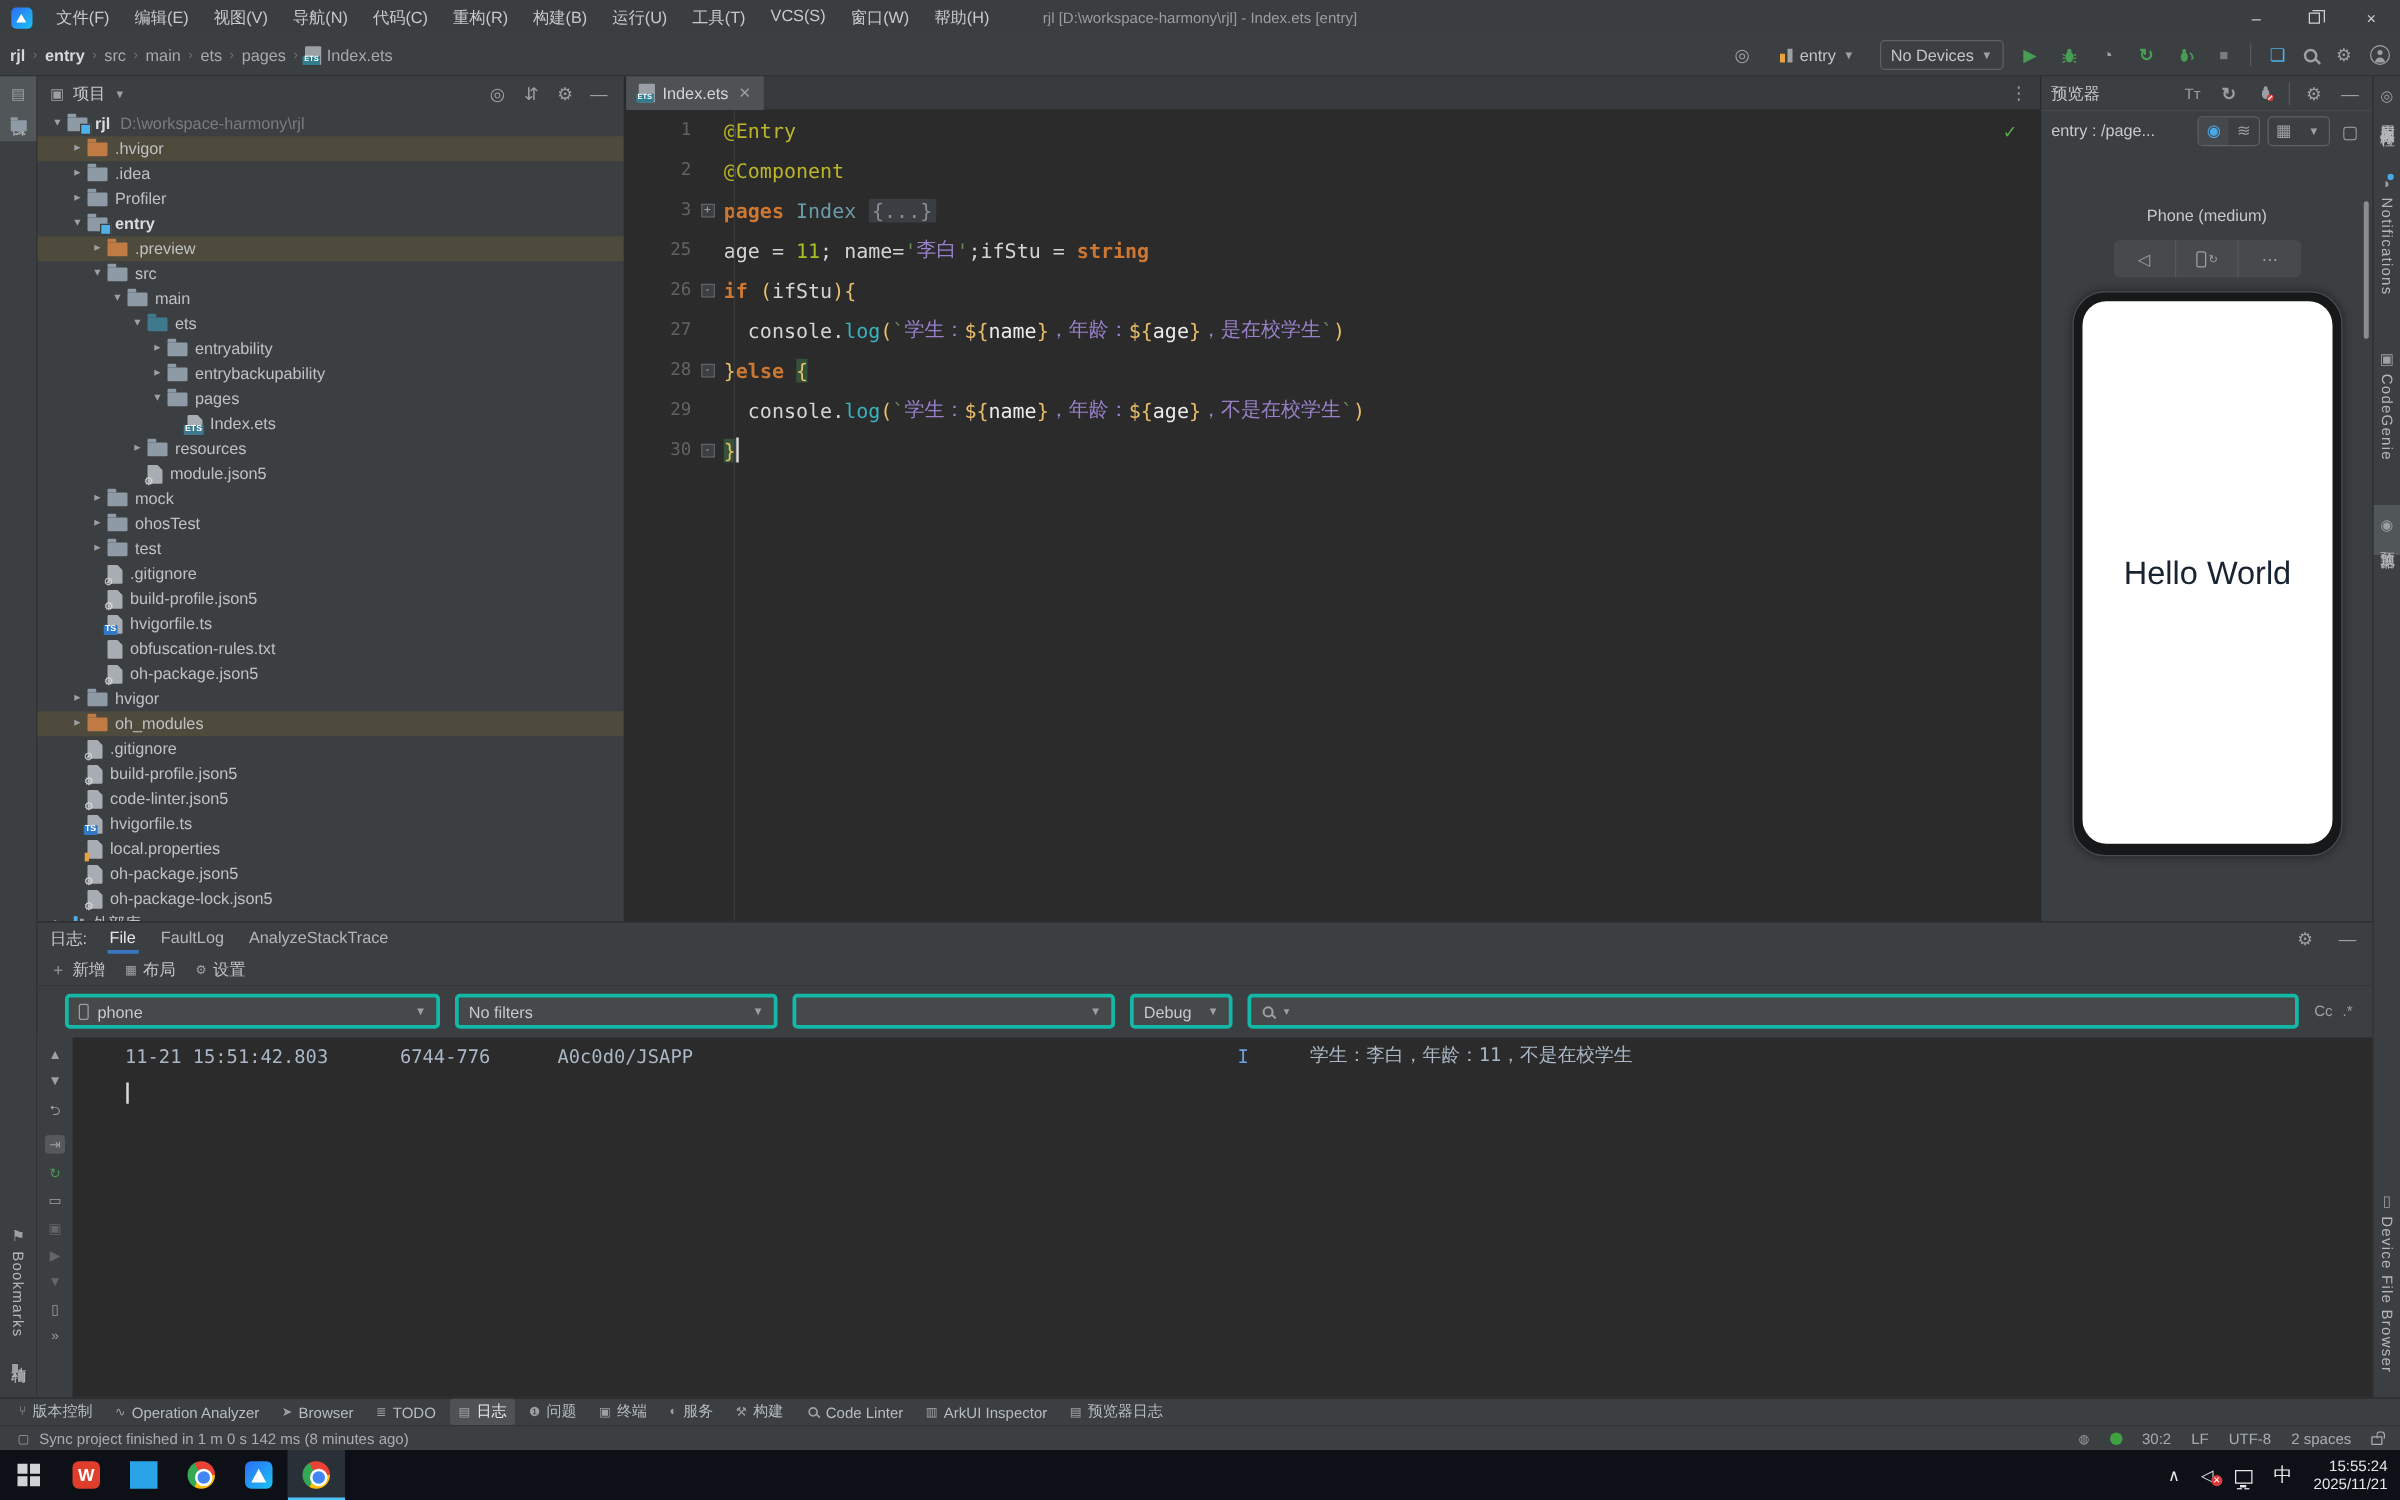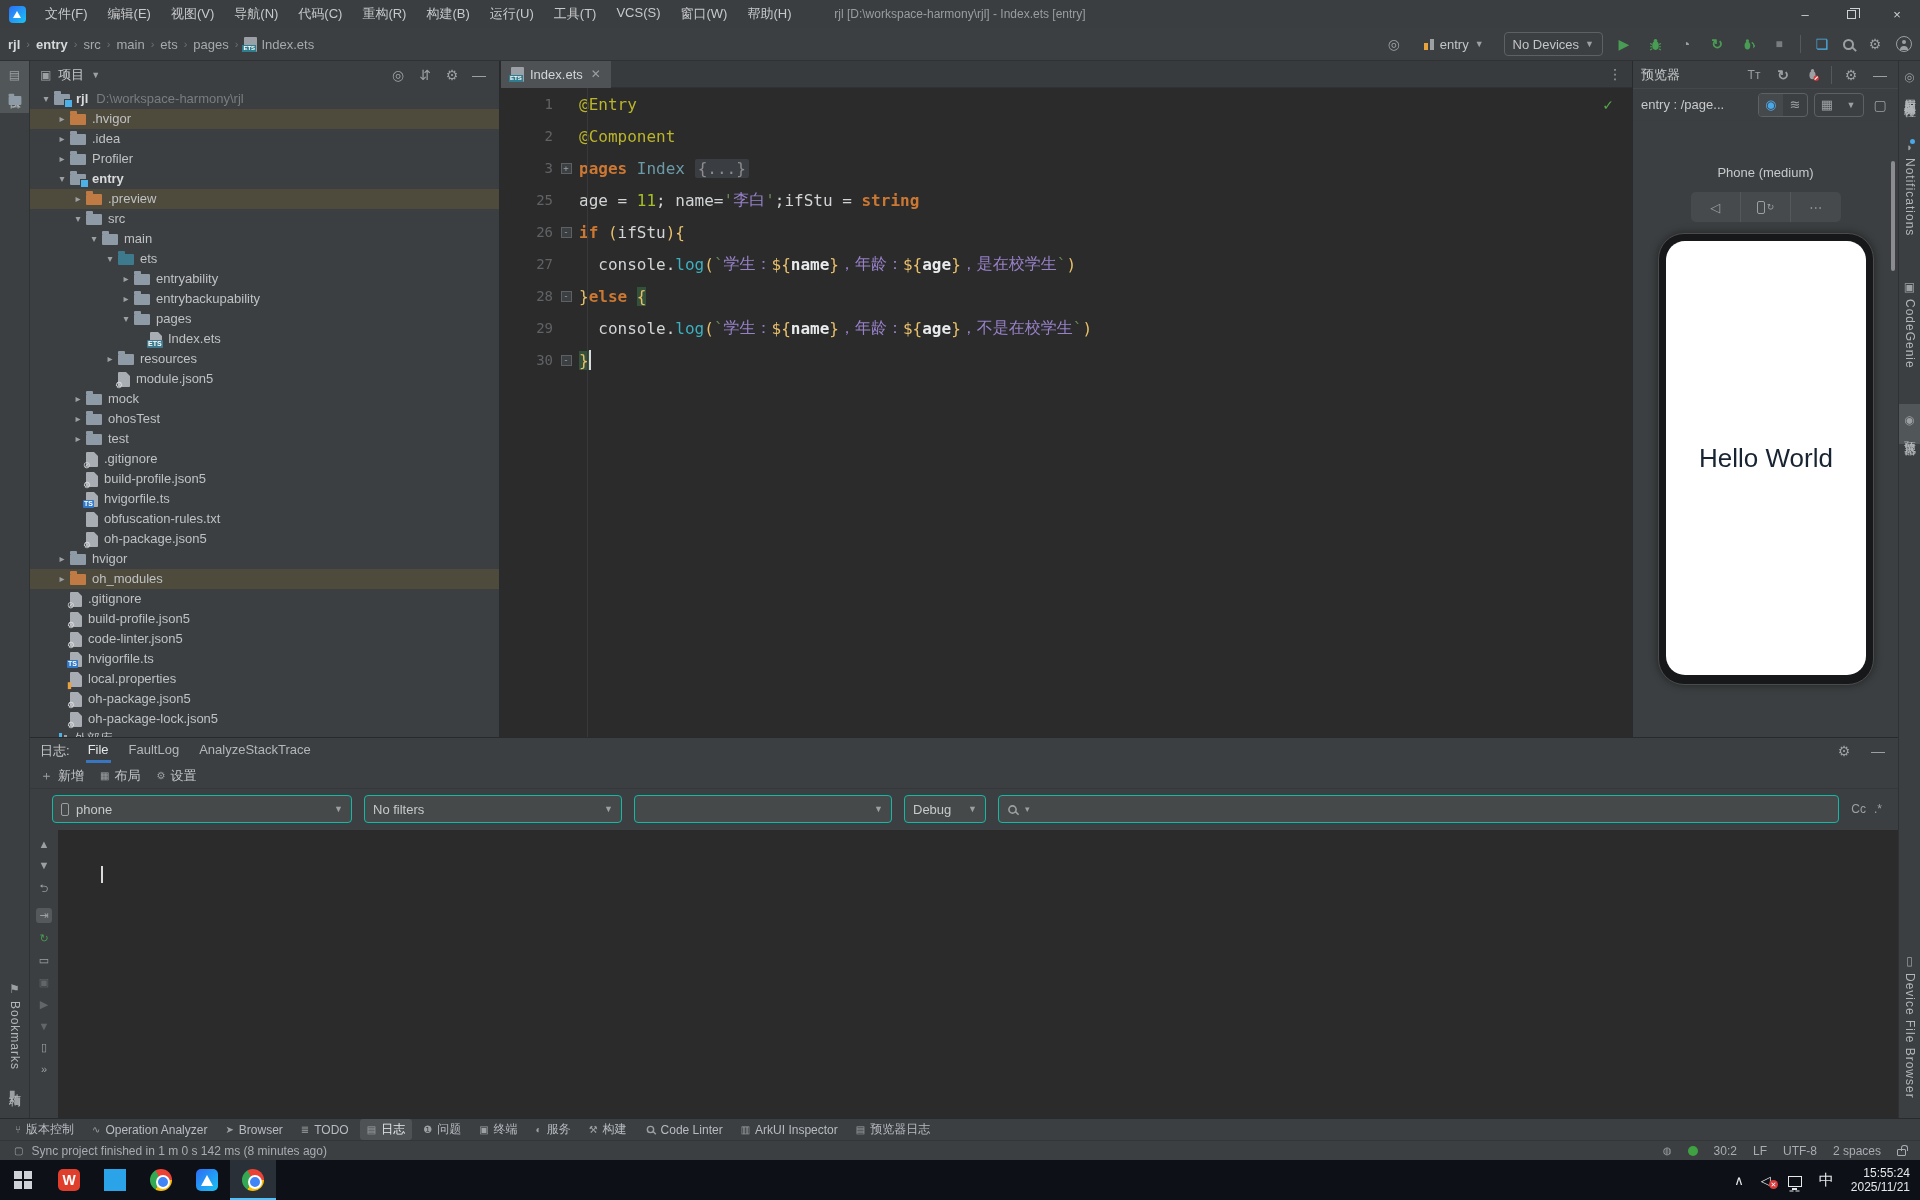--- a/index.html
+++ b/index.html
@@ -87,21 +87,21 @@
   #code-ok{position:absolute;right:18px;top:36px;color:#57a64a;font-size:14px}
   #codearea{position:absolute;left:0;top:27px;right:0;bottom:0;overflow:hidden;
     font-family:"DejaVu Sans Mono",monospace;font-size:16px}
   .cline{height:32px;display:flex;align-items:center;white-space:pre}
   .cline .num{width:52px;text-align:right;color:#606366;font-size:14px;flex:none;font-family:"DejaVu Sans Mono",monospace}
   .cline .foldc{width:26px;flex:none;display:flex;justify-content:center;align-items:center}
   .foldbox{width:11px;height:11px;border:1px solid #5e6164;background:#3c3f41;color:#9da0a3;
     font-size:9px;line-height:9px;text-align:center;font-family:"DejaVu Sans Mono",monospace}
   .gutter-sep{position:absolute;left:86px;top:0;bottom:0;width:1px;background:#37393b}
   .tok-ann{color:#bbb529}.tok-kw{color:#cc7832;font-weight:bold}.tok-type{color:#cc7832}
-  .tok-cls{color:#6c9ba8}.tok-id{color:#d2d4d6}.tok-idb{color:#e8eaec;font-weight:bold}
+  .tok-cls{color:#6c9ba8}.tok-id{color:#d2d4d6}.tok-idb{color:#e8eaec;font-weight:normal}
   .tok-num{color:#a8c023}.tok-str{color:#6a8759}.tok-strz{color:#9881c9}
   .tok-interp{color:#e8bf6a}.tok-fn{color:#3bb1bf}.tok-par{color:#e8bf6a}
   .tok-fold{color:#8c8c8c;background:#3a3d41;padding:0 3px;border-radius:2px}
   .tok-hl{background:#345239}
   .caret{display:inline-block;width:2px;height:20px;background:#d8dadc;vertical-align:middle}
   
   #preview{position:absolute;left:1632px;top:61px;width:266px;height:676px;background:var(--panel);border-left:1px solid #282b2d}
   #pv-h1{height:28px;display:flex;align-items:center;padding:0 8px;gap:9px;border-bottom:1px solid #45484a}
   #pv-h1 .name{margin-right:auto;color:#c7c9cb}
   #pv-h2{height:32px;display:flex;align-items:center;padding:0 8px;gap:6px;border-bottom:1px solid #34373928}
@@ -128,21 +128,21 @@
   
   #logpanel{position:absolute;left:30px;top:737px;width:1868px;height:381px;background:var(--panel);border-top:1px solid #282b2d}
   #log-head{height:25px;display:flex;align-items:center;padding:0 10px;gap:16px}
   #log-head .lab{color:#c7c9cb}
   .logtab{height:25px;display:flex;align-items:center;color:#b4b7b9;border-bottom:3px solid transparent;padding:0 2px}
   .logtab.active{color:#e4e6e8;border-bottom-color:var(--accent)}
   #log-head .right{margin-left:auto;display:flex;gap:14px;align-items:center}
   #log-tools{height:26px;display:flex;align-items:center;gap:16px;padding:0 10px;color:#c3c5c7;border-bottom:1px solid #35383a}
   #log-tools .t{display:flex;align-items:center;gap:5px}
   #log-filters{height:40px;display:flex;align-items:center;gap:12px;padding:0 10px 0 22px}
-  .fcombo{height:28px;border:1px solid #14b8a6;border-radius:4px;display:flex;align-items:center;padding:0 8px;gap:7px;color:#c7c9cb;background:#45494a}
+  .fcombo{height:28px;border:3px solid #14b8a6;border-radius:4px;display:flex;align-items:center;padding:0 8px;gap:7px;color:#c7c9cb;background:#45494a}
   .fcombo .chev{margin-left:auto}
   #f-device{width:300px}#f-filter{width:258px}#f-custom{width:258px}#f-level{width:82px}
   #f-search{flex:1;background:#45494a}
   #f-actions{display:flex;gap:8px;color:#9da0a3;font-size:12px;align-items:center;padding-right:6px}
   #log-body{position:absolute;left:28px;top:92px;right:0;bottom:0;background:#2b2b2b;
     font-family:"DejaVu Sans Mono",monospace;font-size:15px;color:#a9b7c6}
   #log-strip{position:absolute;left:0;top:92px;width:28px;bottom:0;background:var(--panel);
     display:flex;flex-direction:column;align-items:center;gap:9px;padding-top:8px;color:#9da0a3;font-size:11px}
   #log-strip .sel{background:#55595b;border-radius:3px;padding:1px 3px}
   #log-strip .dimmed{opacity:.4}
@@ -649,20 +649,27 @@
     <span class="sel">⇥</span>
     <span style="color:#499c54">↻</span>
     <span>▭</span>
     <span class="dimmed">▣</span>
     <span class="dimmed">▶</span>
     <span class="dimmed">▼</span>
     <span>▯</span>
     <span>»</span>
   </div>
   <div id="log-body">
+    <div class="logrow">
+      <span class="c-time">11-21 15:51:42.803</span>
+      <span class="c-pid">6744-776</span>
+      <span class="c-tag">A0c0d0/JSAPP</span>
+      <span class="c-level">I</span>
+      <span class="c-msg">学生：李白，年龄：11，不是在校学生</span>
+    </div>
     <div id="log-caret"></div>
   </div>
 </div>
 
 <div id="bottombar">
   <span class="bbitem">
       <span class="bbic">⑂</span>
       <span>版本控制</span>
     </span>
   <span class="bbitem">

